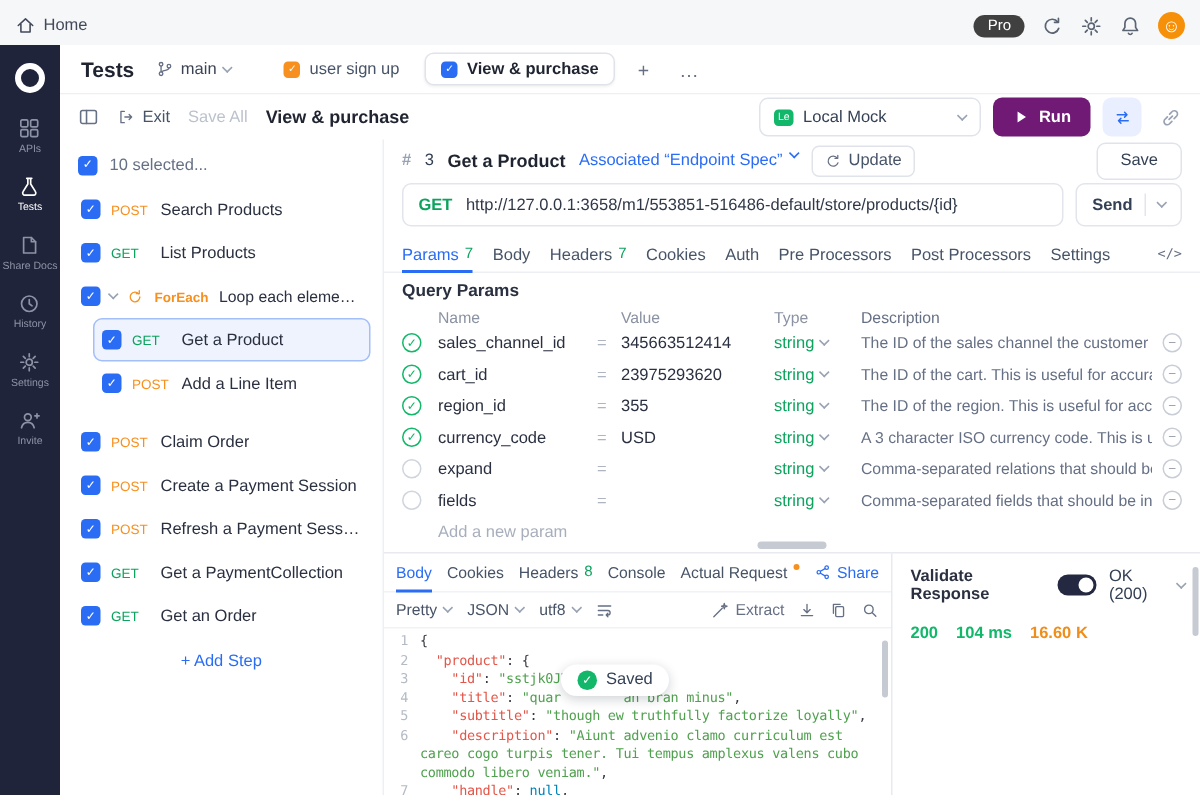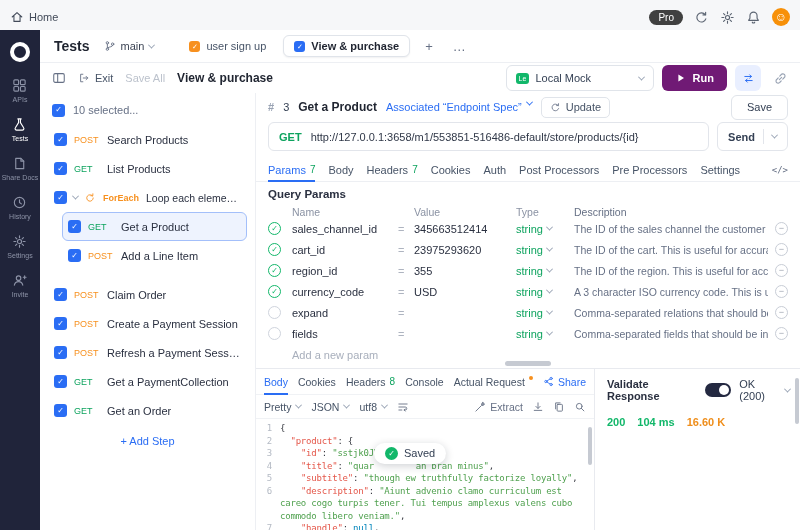--- a/index.html
+++ b/index.html
@@ -410,22 +410,22 @@
         <span class="chev mut"></span>
       </div>
     </div>
     <div class="req-tabs">
       <div id="req-tabs-list" style="display:flex;gap:13px;height:100%;align-items:center">
           <div class="rtab active">Params<span class="cnt">7</span></div>
           <div class="rtab">Body</div>
           <div class="rtab">Headers<span class="cnt">7</span></div>
           <div class="rtab">Cookies</div>
           <div class="rtab">Auth</div>
+          <div class="rtab">Pre Processors</div>
           <div class="rtab">Post Processors</div>
-          <div class="rtab">Pre Processors</div>
           <div class="rtab">Settings</div>
         </div>
       <span class="code-toggle">&lt;/&gt;</span>
     </div>
     <div class="params">
       <div class="qp-title">Query Params</div>
       <div class="prow phead">
         <span class="col-check"></span>
         <span class="col-name">Name</span>
         <span class="col-eq"></span>

